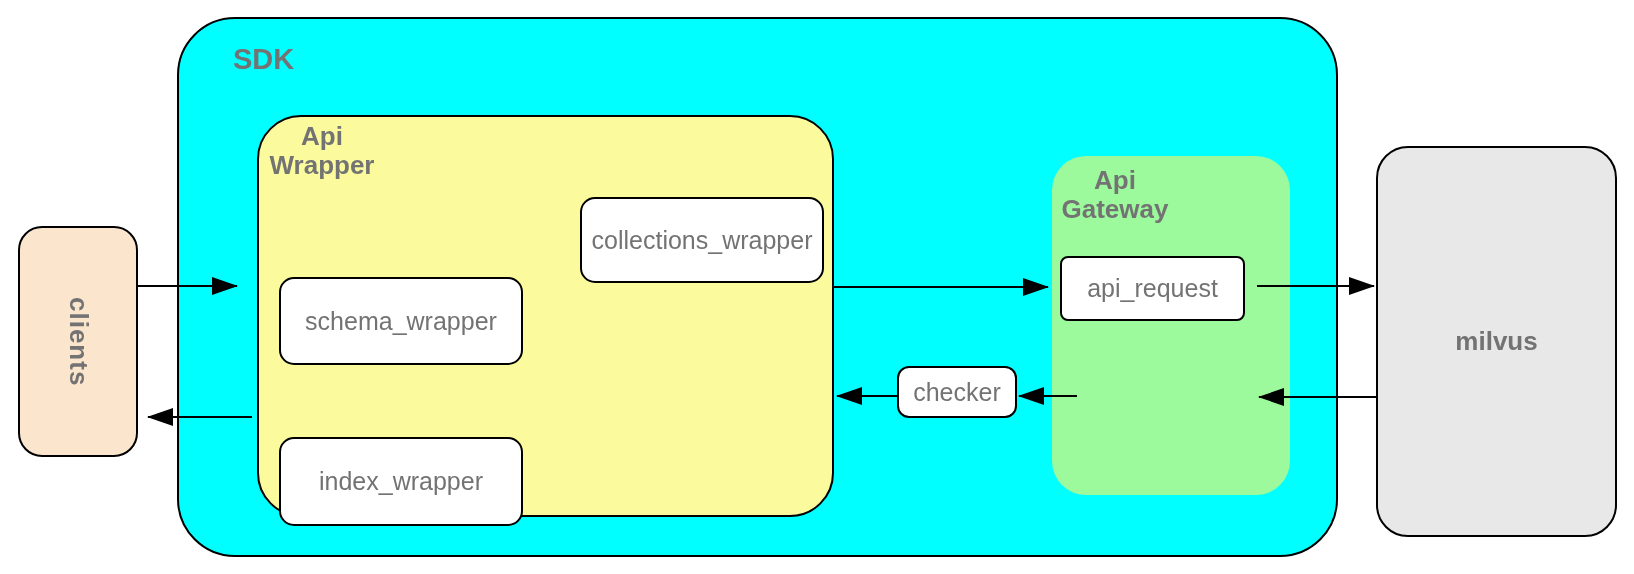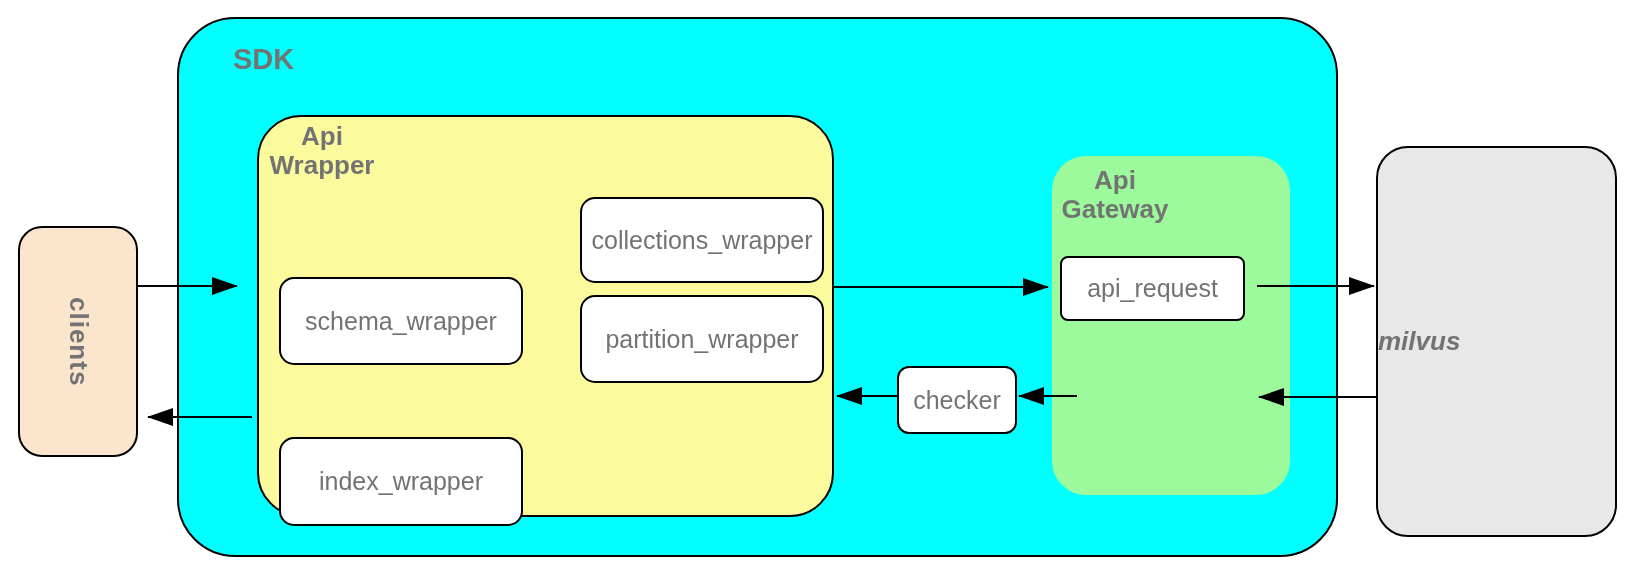--- a/index.html
+++ b/index.html
@@ -61,21 +61,21 @@
   }
   .m0 { left: 20px;  top: 80px;  }
   .m1 { left: 321px; top: 80px;  }
   .m2 { left: 20px;  top: 160px; height: 84px; }
   .m3 { left: 321px; top: 178px; height: 84px; }
   .m4 { left: 20px;  top: 277px; height: 85px; margin-top: 43px; }
   .m5 { left: 321px; top: 277px; height: 85px; }
 
   
   .checker {
-    left: 897px; top: 366px; width: 120px; height: 68px;
+    left: 897px; top: 366px; width: 120px; height: 52px;
     background: var(--node_bg, #ffffff);
     border: 2px solid var(--border, #000);
     border-radius: 12px;
     display: flex; align-items: center; justify-content: center;
     font-size: 25px;
   }
 
   
   .gateway {
     left: 1052px; top: 156px; width: 238px; height: 339px;
@@ -96,22 +96,22 @@
   }
   .gw-request  { top: 100px; }
   .gw-response { top: 211px; }
 
   
   .milvus {
     left: 1376px; top: 146px; width: 241px; height: 391px;
     background: var(--milvus_bg, #e8e8e8);
     border: 2px solid var(--border, #000);
     border-radius: 32px;
-    display: flex; align-items: center; 
-    font-size: 26px; font-weight: bold; font-style: italic;
+    display: flex; align-items: center; justify-content: center;
+    font-size: 26px; font-weight: bold;
   }
 
   
   .arrows {
     position: absolute; left: 0; top: 0; width: 1634px; height: 574px;
     pointer-events: none; z-index: 5;
   }
   .arrows line { stroke: var(--border, #000); stroke-width: 2; }
   .arrows marker path { fill: var(--border, #000); }
 </style>
@@ -128,21 +128,20 @@
     <span class="vtext">clients</span>
   </div>
 
   <div class="box wrapper">
     <div class="wrapper-label">
       <div>Api</div>
       <div>Wrapper</div>
     </div>
     <div class="module m1">collections_wrapper</div>
     <div class="module m2">schema_wrapper</div>
-    <div class="module m3">partition_wrapper</div>
     <div class="module m4">index_wrapper</div>
   </div>
 
   <div class="box checker">checker</div>
 
   <div class="box gateway">
     <div class="gateway-label">
       <div>Api</div>
       <div>Gateway</div>
     </div>

